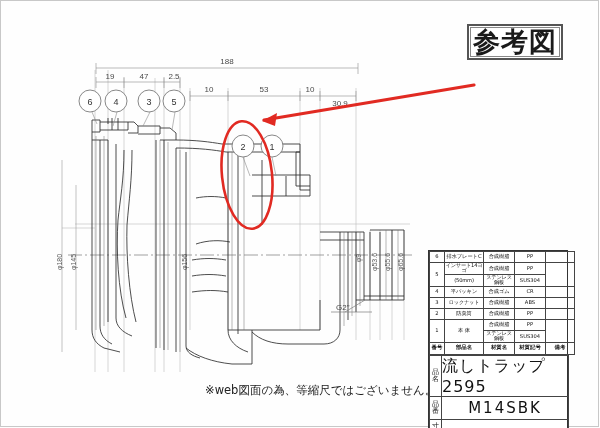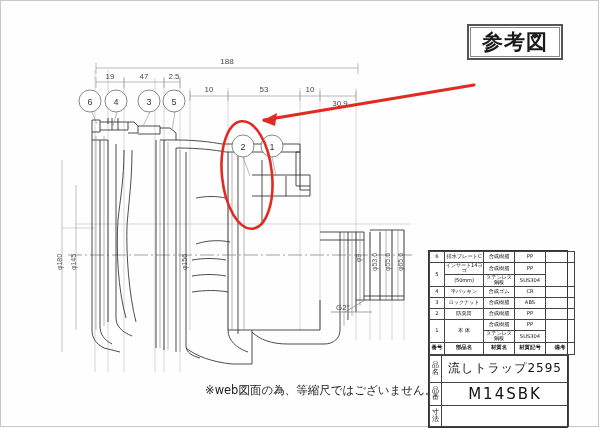--- a/index.html
+++ b/index.html
@@ -56,21 +56,21 @@
     background: #fff;
     display: flex;
     align-items: center;
     justify-content: center;
     box-sizing: border-box;
   }
   .ref-box .inner {
     border: 1px solid #888;
     width: 88px; height: 28px;
     display: flex; align-items: center; justify-content: center;
-    font-size: 21px;
+    font-size: 27px;
     letter-spacing: 1px;
     color: #1a1a1a;
     font-family: "DejaVu Sans", sans-serif;
     font-weight: bold;
   }
   .note {
     position: absolute;
     left: 205px;
     top: 383px;
     font-size: 11.5px;
@@ -130,22 +130,22 @@
   }
   td.vlabel {
     width: 11px;
     font-size: 7px;
     text-align: center;
     line-height: 1.0;
     padding: 1px 0;
   }
   td.vlabel span { display: block; }
   td.tval {
-    text-align: center;
-    font-size: 12px;
+    text-align: left;
+    font-size: 16px;
     letter-spacing: 1px;
     height: 26px;
   }
   td.tval2 {
     text-align: center;
     font-size: 15px;
     letter-spacing: 2px;
     height: 22px;
   }
   td.tblank { height: 20px; }

